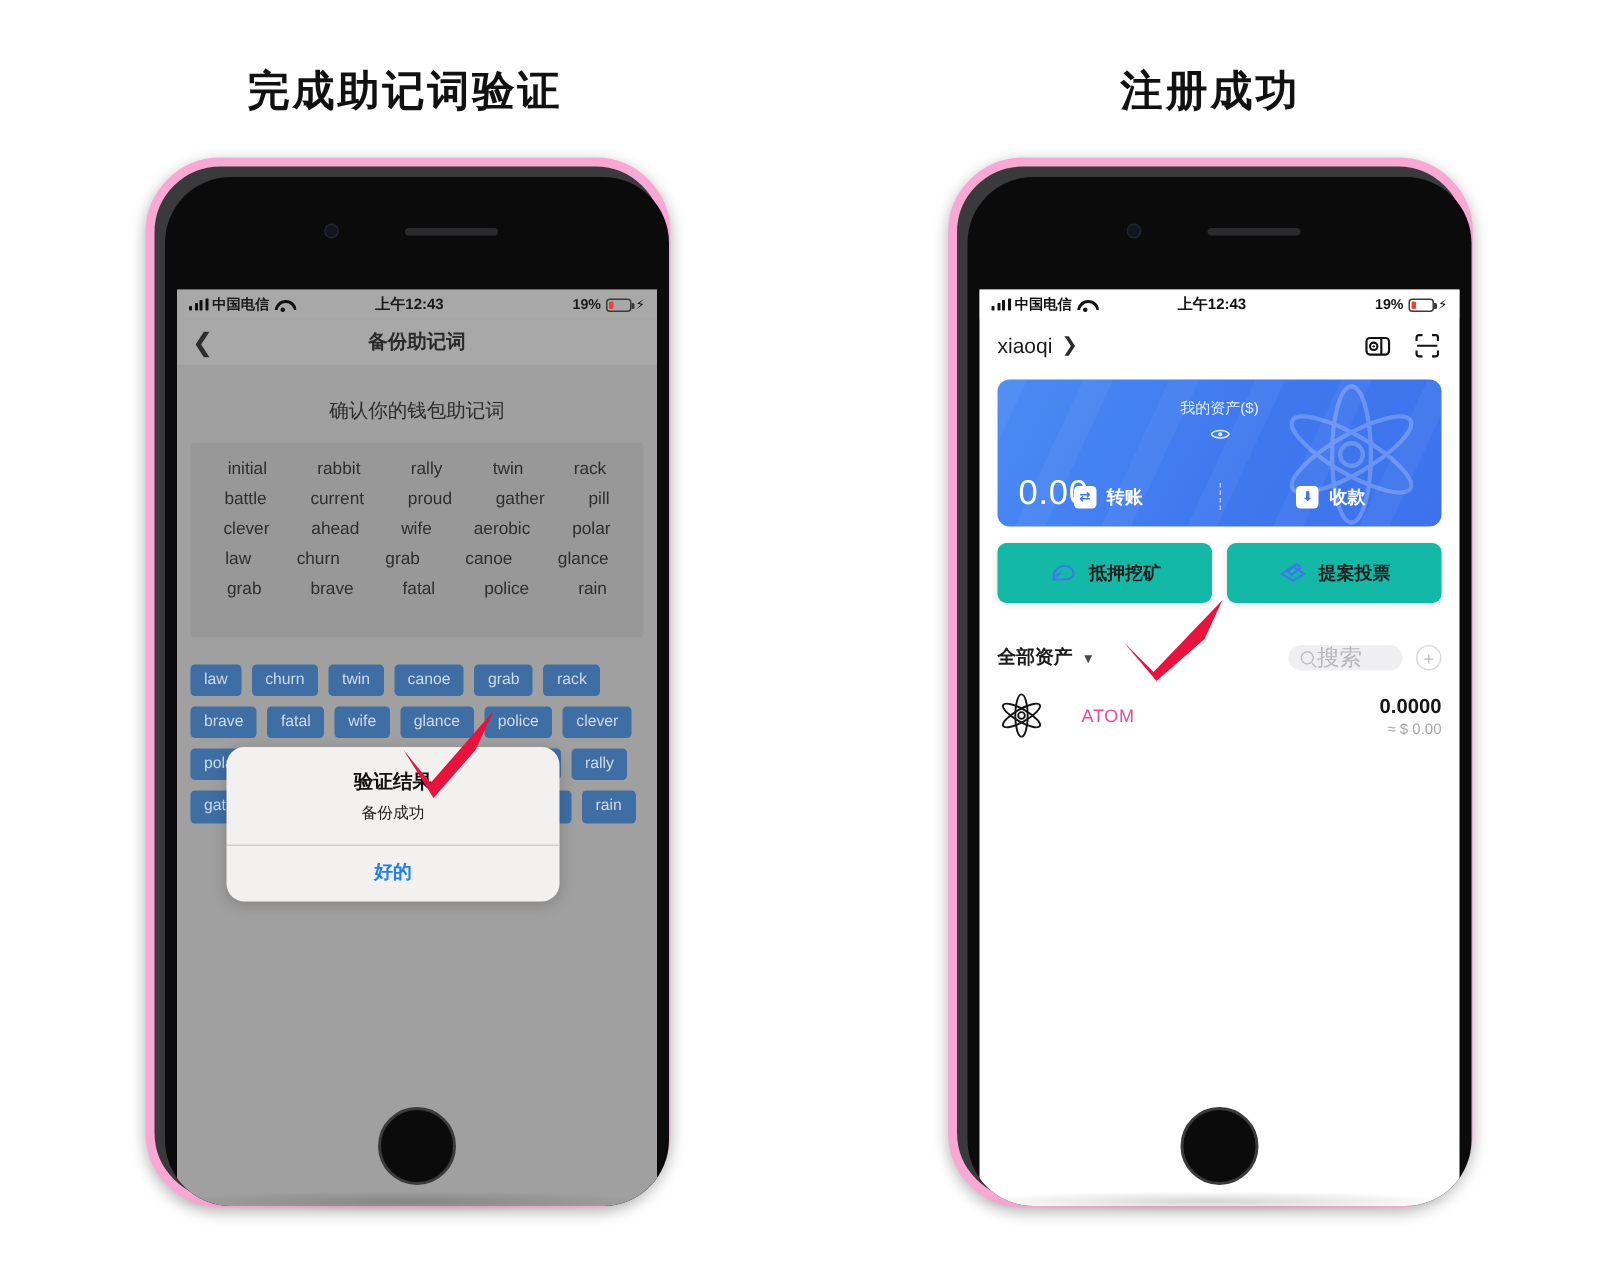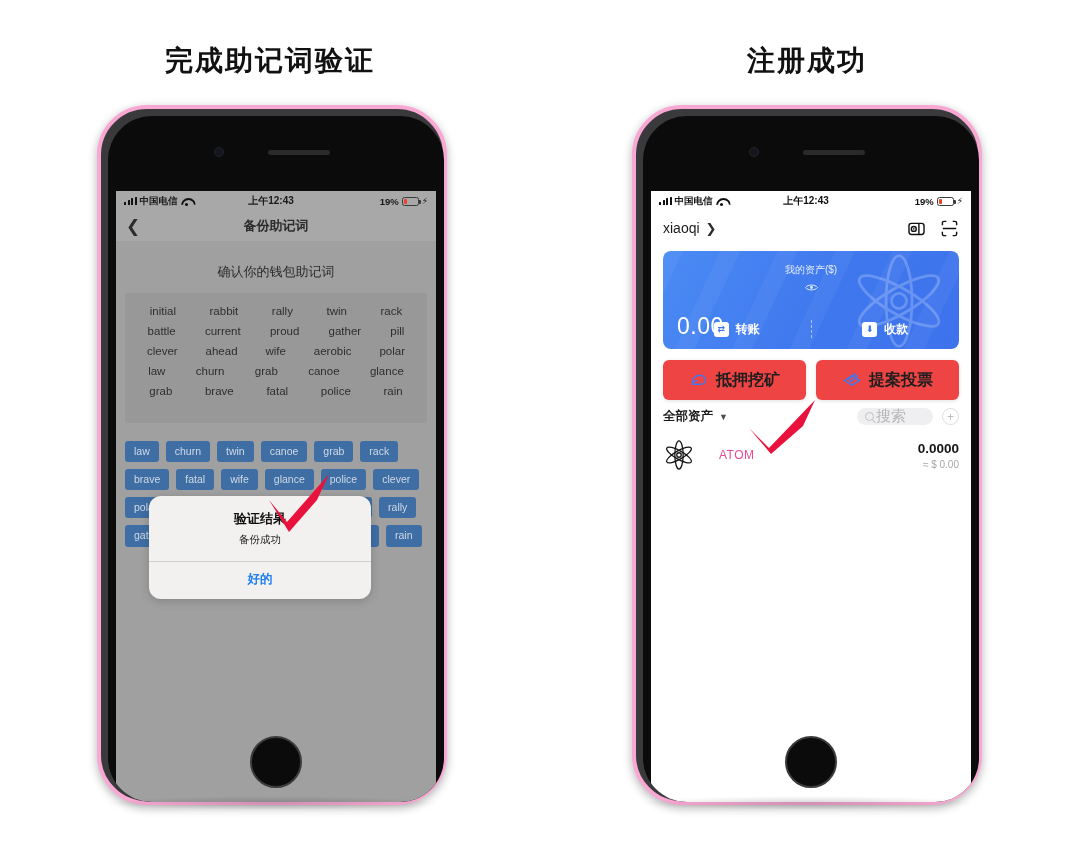--- a/index.html
+++ b/index.html
@@ -23,21 +23,21 @@
   #title-left  { left: 60px;  top: 42px; }
   #title-right { left: 597px; top: 42px; }
 
   
   .phone {
     position: absolute;
     width: 350px; height: 700px;
     border-radius: 50px;
     background: #3a3a3c;
     box-shadow: 0 3px 10px rgba(0,0,0,.30);
-    border: 4px solid #f9a8d4;
+    border: 6px solid #f9a8d4;
   }
   .phone::after{
     content:""; position:absolute; left:-1px; right:-1px; bottom:-9px; height:14px;
     background: radial-gradient(ellipse at center, rgba(0,0,0,.16) 0%, rgba(0,0,0,0) 70%);
     pointer-events:none;
   }
   #phone-left  { left: 97px;  top: 105px; }
   #phone-right { left: 632px; top: 105px; }
 
   .phone-inner {
@@ -183,28 +183,28 @@
   .card-actions {
     position: absolute; left: 0; right: 0; bottom: 11px;
     display: flex; align-items: center;
   }
   .ca { flex: 1; display: flex; align-items: center; justify-content: center; gap: 7px; color: #fff; font-size: 12px; font-weight: bold; }
   .ca-ic { width: 15px; height: 15px; border-radius: 3px; background: #fff; display: flex; align-items: center; justify-content: center; color: #3f78ee; font-size: 9px; font-weight: bold; }
   .ca-div { width: 1px; height: 18px; border-left: 1px dashed rgba(255,255,255,.55); }
 
   .quick-row { display: flex; gap: 10px; margin: 11px 12px 0; }
   .quick {
-    flex: 1; height: 40px; background: #ef4444; border-radius: 6px;
+    flex: 1; height: 40px; background: #14b8a6; border-radius: 6px;
     box-shadow: 0 1px 4px rgba(0,0,0,.12);
     display: flex; align-items: center; justify-content: center; gap: 7px;
-    font-size: 16px; color: #1e1e1e; font-weight: bold;
+    font-size: 12px; color: #1e1e1e; font-weight: bold;
   }
   .quick .qi { width: 20px; height: 18px; color: #3f78ee; }
 
-  .list-head { display: flex; align-items: center; margin: 8px 12px 0; }
+  .list-head { display: flex; align-items: center; margin: 28px 12px 0; }
   .lh-title { font-size: 12.5px; font-weight: bold; color: #1c1c1c; }
   .lh-chev { margin-left: 6px; font-size: 9px; color: #4a4a4a; }
   .search-pill {
     margin-left: auto; width: 76px; height: 17px; border-radius: 9px;
     background: #efeff1; display: flex; align-items: center; gap: 2px;
     padding: 0 8px; font-size: 15px; color: #b6b6ba;
   }
   .mag { width: 9px; height: 9px; border: 1.3px solid #c0c0c4; border-radius: 50%; position: relative; flex: none; }
   .mag::after { content:""; position:absolute; right:-3px; bottom:-2px; width:4px; height:1.3px; background:#c0c0c4; transform: rotate(45deg); }
   .plus-btn {

